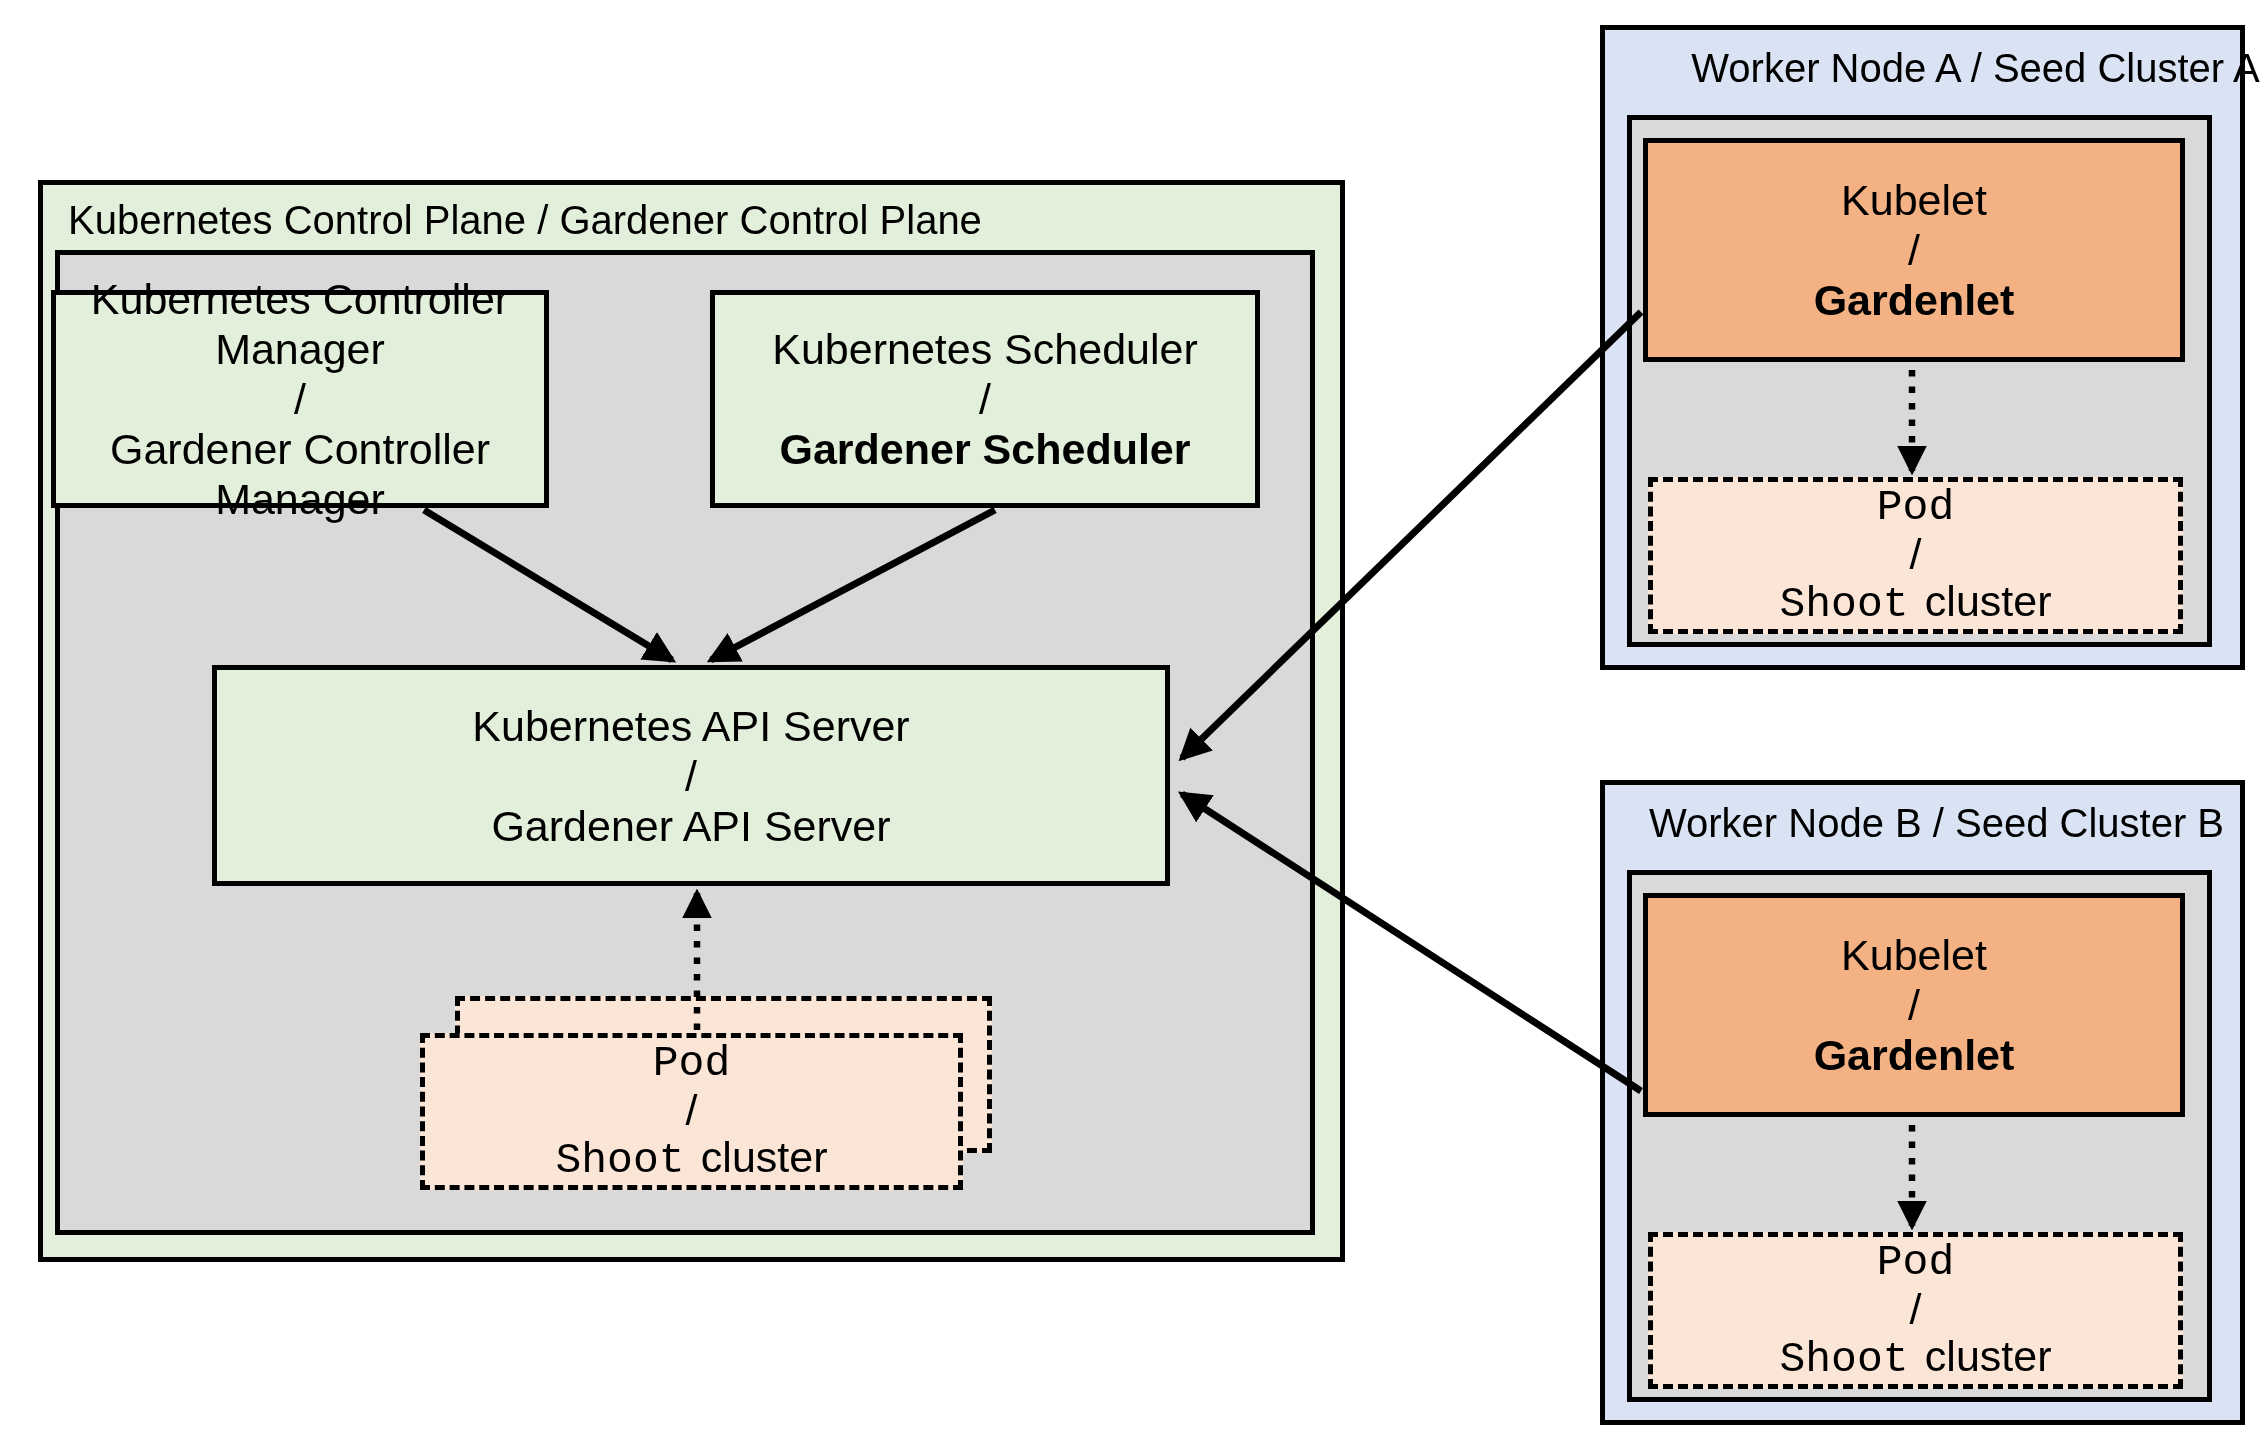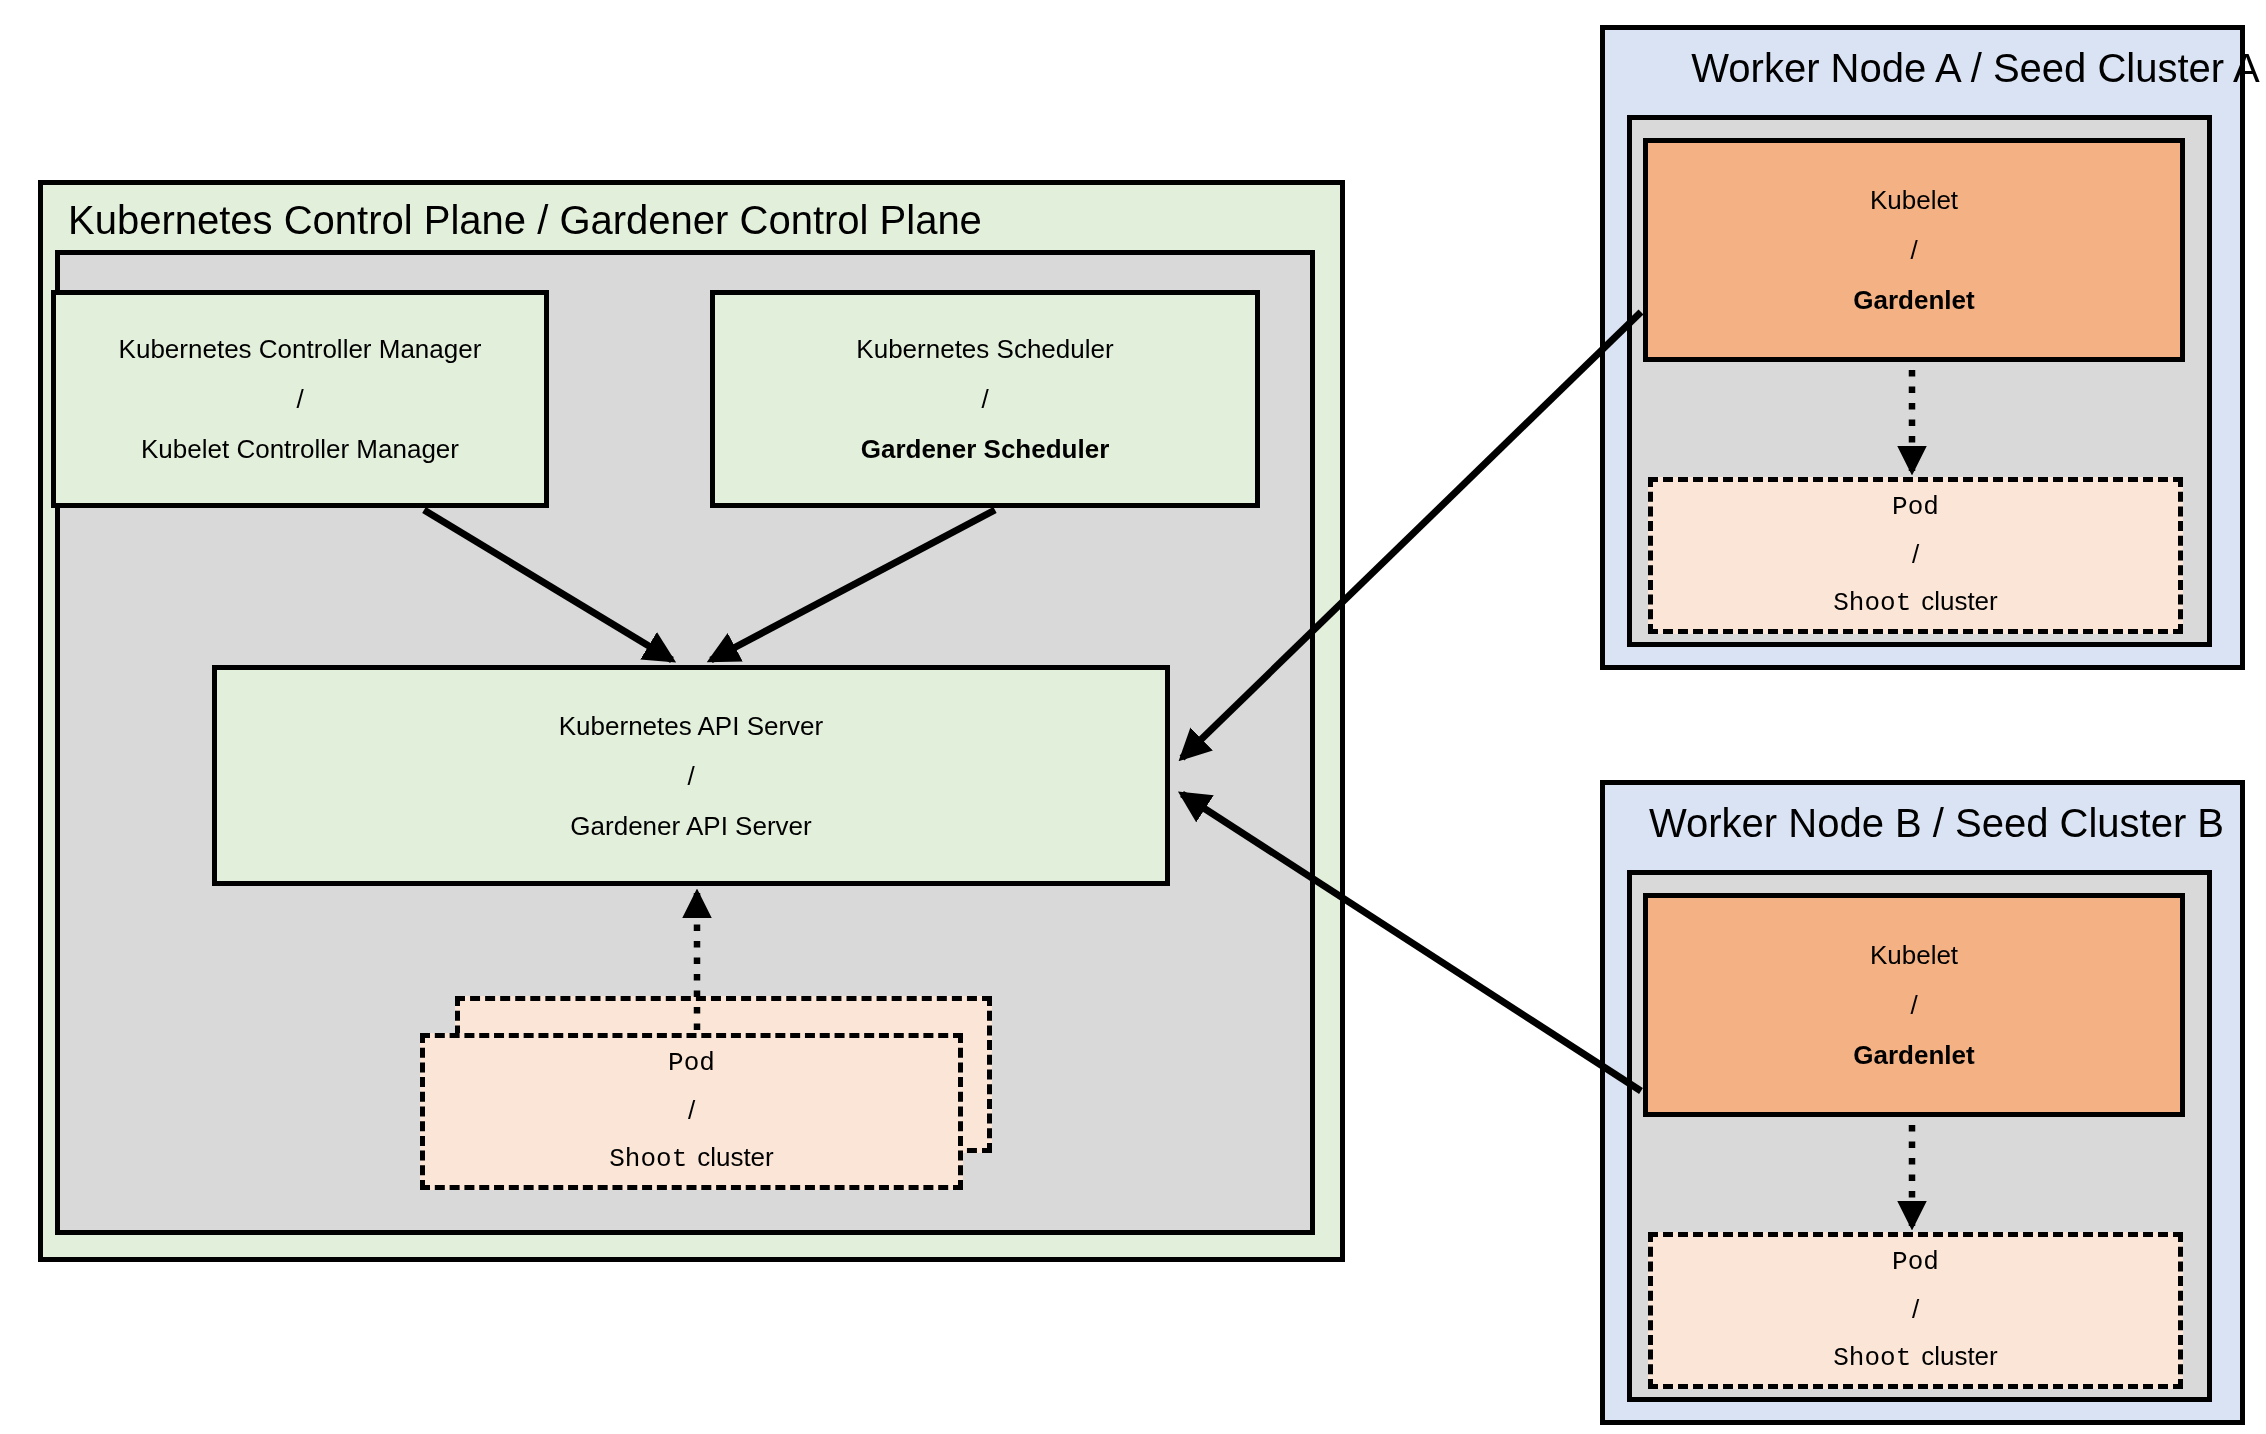--- a/index.html
+++ b/index.html
@@ -29,21 +29,21 @@
   .fill-green  { background: var(--green-light); }
   .fill-gray   { background: var(--gray-fill); }
   .fill-blue   { background: var(--blue-light); }
   .fill-orange { background: var(--orange-fill); }
   .fill-peach  { background: var(--peach-fill); }
   .dashed { border-style: dashed; }
   .center3 {
     display: flex; flex-direction: column;
     justify-content: center; align-items: center;
     text-align: center;
-    font-size: 26px; line-height: 50px;
+    font-size: 43px; line-height: 50px;
   }
   .title-main {
     font-size: 40px; line-height: 56px; white-space: nowrap;
   }
   .title-worker {
     font-size: 40px; line-height: 56px; text-align: center; white-space: nowrap;
   }
   .bold { font-weight: bold; text-align: right; }
   .mono { font-family: "Liberation Mono", monospace; }
   .mono-gap { margin-right: 0.38em; }
@@ -59,21 +59,21 @@
   <div>
     <div class="box fill-green" style="left:38px; top:180px; width:1307px; height:1082px;"></div>
 
     <div class="abs title-main" style="left:68px; top:192px;">Kubernetes Control Plane / Gardener Control Plane</div>
 
     <div class="box fill-gray" style="left:55px; top:250px; width:1260px; height:985px;"></div>
 
     <div class="box fill-green center3" style="left:51px; top:290px; width:498px; height:218px;">
       <div>Kubernetes Controller Manager</div>
       <div>/</div>
-      <div>Kubelet Controller Manager</div>
+      <div>Gardener Controller Manager</div>
     </div>
 
     <div class="box fill-green center3" style="left:710px; top:290px; width:550px; height:218px;">
       <div>Kubernetes Scheduler</div>
       <div>/</div>
       <div class="bold">Gardener Scheduler</div>
     </div>
 
     <div class="box fill-green center3" style="left:212px; top:665px; width:958px; height:221px;">
       <div>Kubernetes API Server</div>

